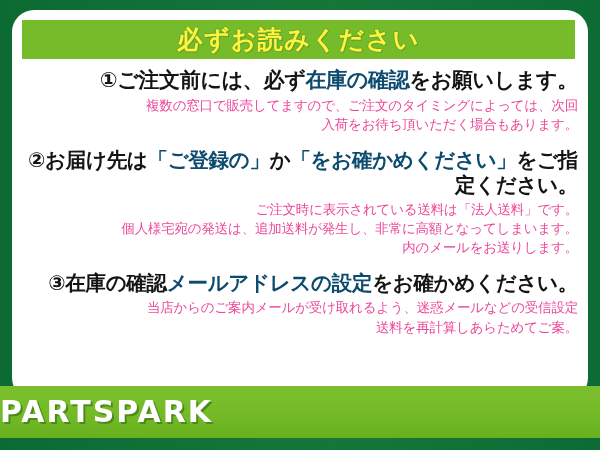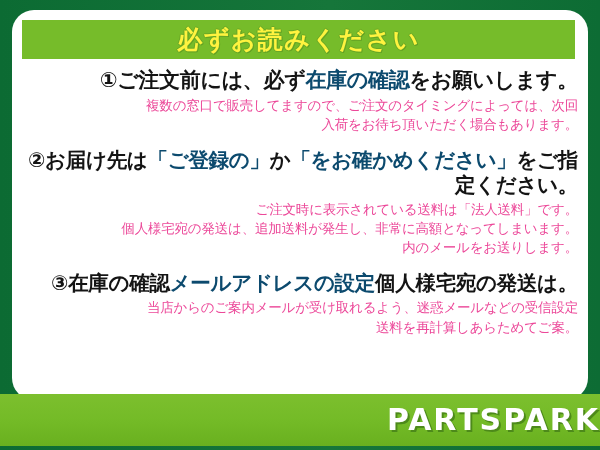--- a/index.html
+++ b/index.html
@@ -108,27 +108,27 @@
   #section-2 { margin-top: 14px; }
   #section-3 { margin-top: 14px; }
 
   #section-2 .sec-heading { font-size: 20.5px; }
   #section-3 .sec-heading { font-size: 20.5px; }
 
   
   .footer-band {
     position: absolute;
     left: 0;
-    bottom: 4px;
+    bottom: 12px;
     width: 600px;
     height: 52px;
     background: linear-gradient(to bottom, #7cbf2e 0%, #74bb27 50%, #69b01f 100%);
     display: flex;
     align-items: center;
-    justify-content: flex-end;
+    justify-content: flex-start;
   }
   .brand {
     color: #ffffff;
     font-size: 30px;
     font-weight: bold;
     letter-spacing: 2px;
     line-height: 1;
     text-shadow: 2px 2px 0 #4d8a1a;
   }
 </style>
@@ -161,21 +161,21 @@
         </div>
         <div class="sec-body">
           <p>ご注文時に表示されている送料は「法人送料」です。</p>
           <p>個人様宅宛の発送は、追加送料が発生し、非常に高額となってしまいます。</p>
           <p>内のメールをお送りします。</p>
         </div>
       </div>
 
       <div class="section" id="section-3">
         <div class="sec-heading">
-          <span>③</span><span>在庫の確認</span><span class="hl">メールアドレスの設定</span><span>個人様宅宛の発送は。</span>
+          <span>③</span><span>在庫の確認</span><span class="hl">メールアドレスの設定</span><span>をお確かめください。</span>
         </div>
         <div class="sec-body">
           <p>当店からのご案内メールが受け取れるよう、迷惑メールなどの受信設定</p>
           <p>送料を再計算しあらためてご案。</p>
         </div>
       </div>
 
     </div>
   </div>
 

